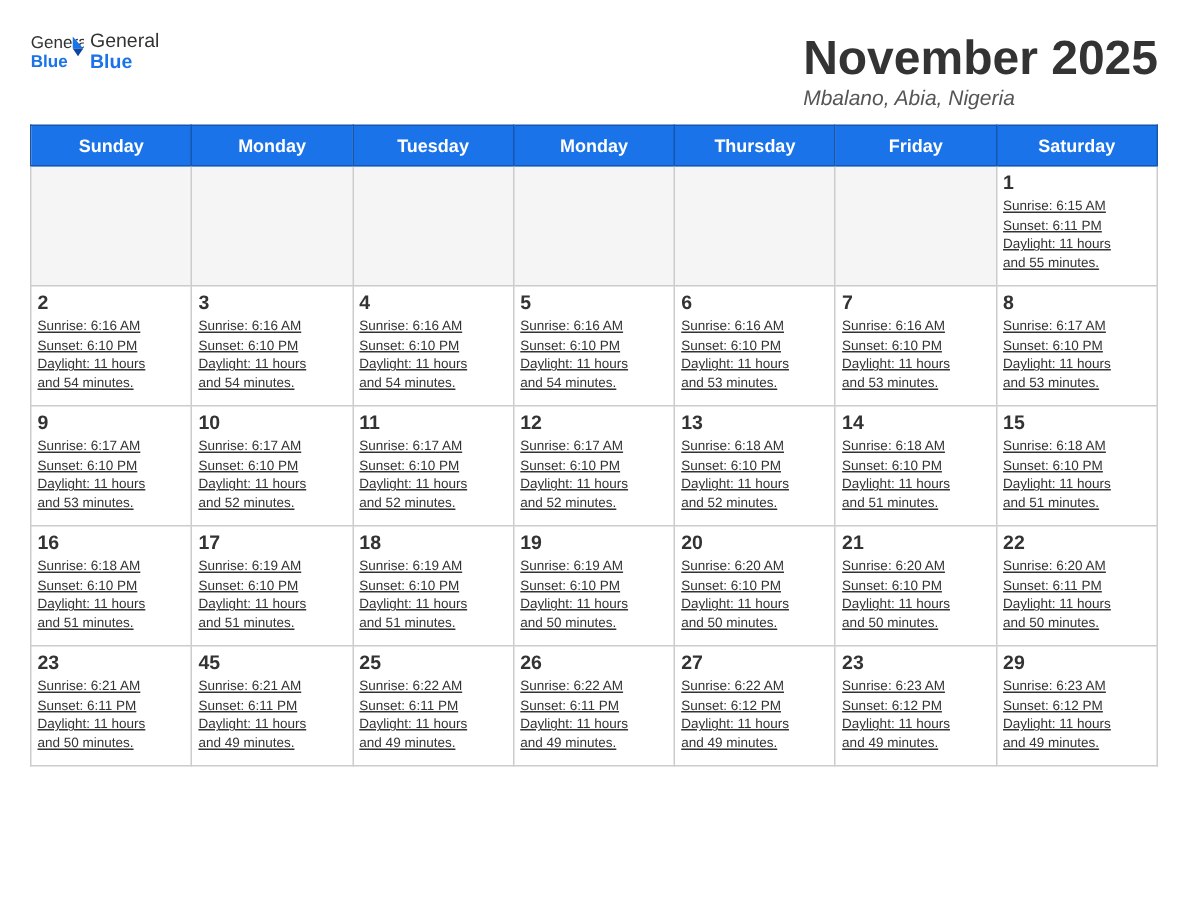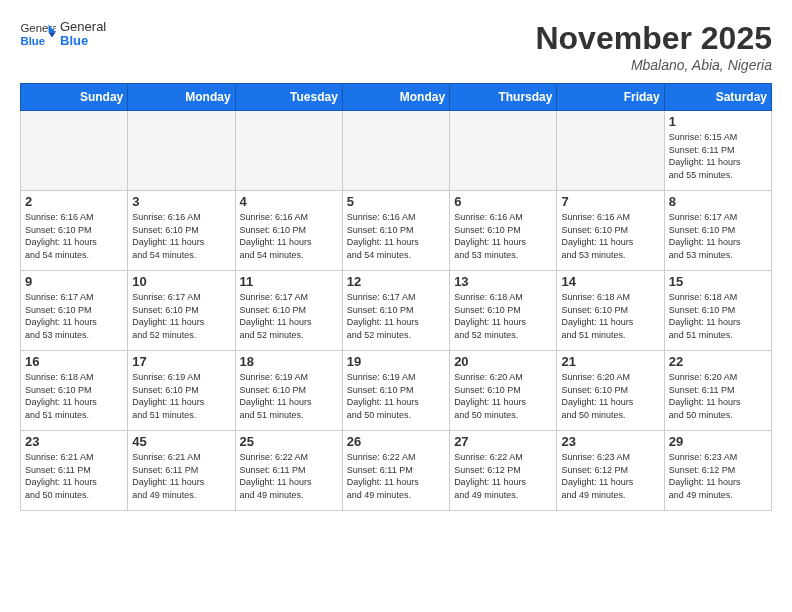--- a/index.html
+++ b/index.html
@@ -19,21 +19,20 @@
     .logo {
       display: flex;
       align-items: center;
       gap: 4px;
     }
     .logo-icon {
       width: 36px;
       height: 28px;
     }
     .title-block {
-      text-align: right;
     }
     .month-title {
       font-size: 32px;
       font-weight: bold;
       color: #333;
     }
     .location {
       font-size: 14px;
       color: #555;
       font-style: italic;
@@ -42,21 +41,21 @@
       width: 100%;
       border-collapse: collapse;
       border: 1px solid #ccc;
     }
     .calendar th {
       background: #1a73e8;
       color: #fff;
       font-size: 12px;
       font-weight: bold;
       padding: 6px 4px;
-      text-align: right;
+      text-align: center;
       border: 1px solid #1557b0;
     }
     .calendar td {
       width: 107px;
       vertical-align: top;
       padding: 3px 4px;
       border: 1px solid #ccc;
       background: #fff;
       font-size: 9.5px;
       color: #333;
@@ -69,20 +68,21 @@
       font-size: 13px;
       font-weight: bold;
       color: #333;
       display: block;
       margin-bottom: 2px;
     }
     .day-info {
       font-size: 9px;
       color: #333;
       line-height: 1.4;
+      text-decoration: underline;
     }
   </style>
 </head>
 <body>
 
 <div class="header">
   <div class="logo">
     <svg class="logo-icon" viewBox="0 0 40 32">
       <text x="0" y="14" font-size="13" fill="#333" font-family="Arial" font-weight="normal">General</text>
       <text x="0" y="28" font-size="13" fill="#1a73e8" font-family="Arial" font-weight="bold">Blue</text>

